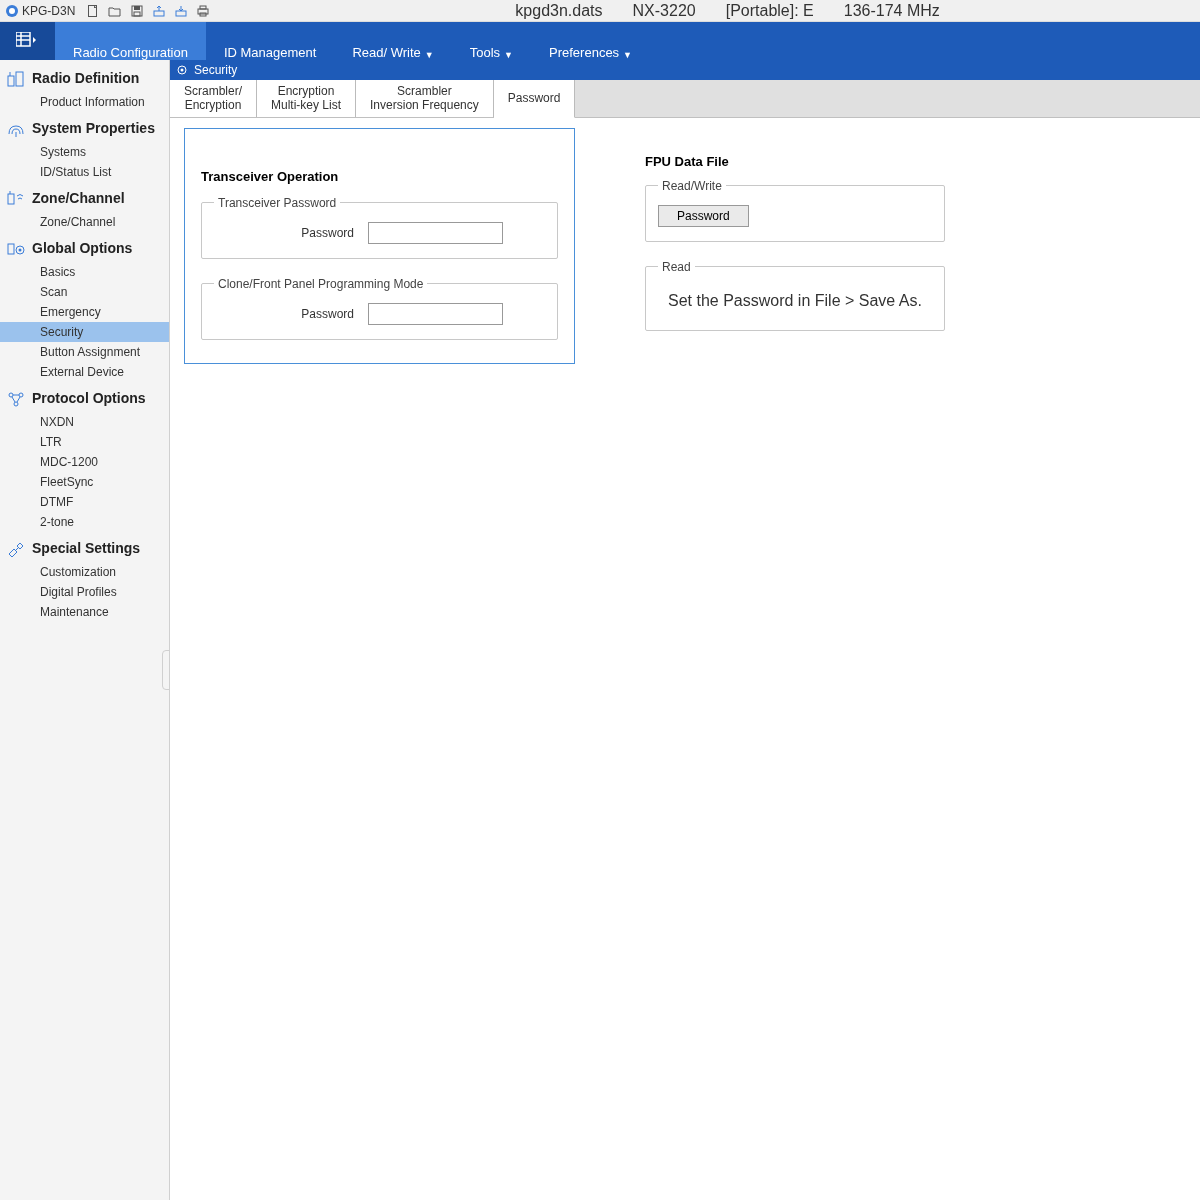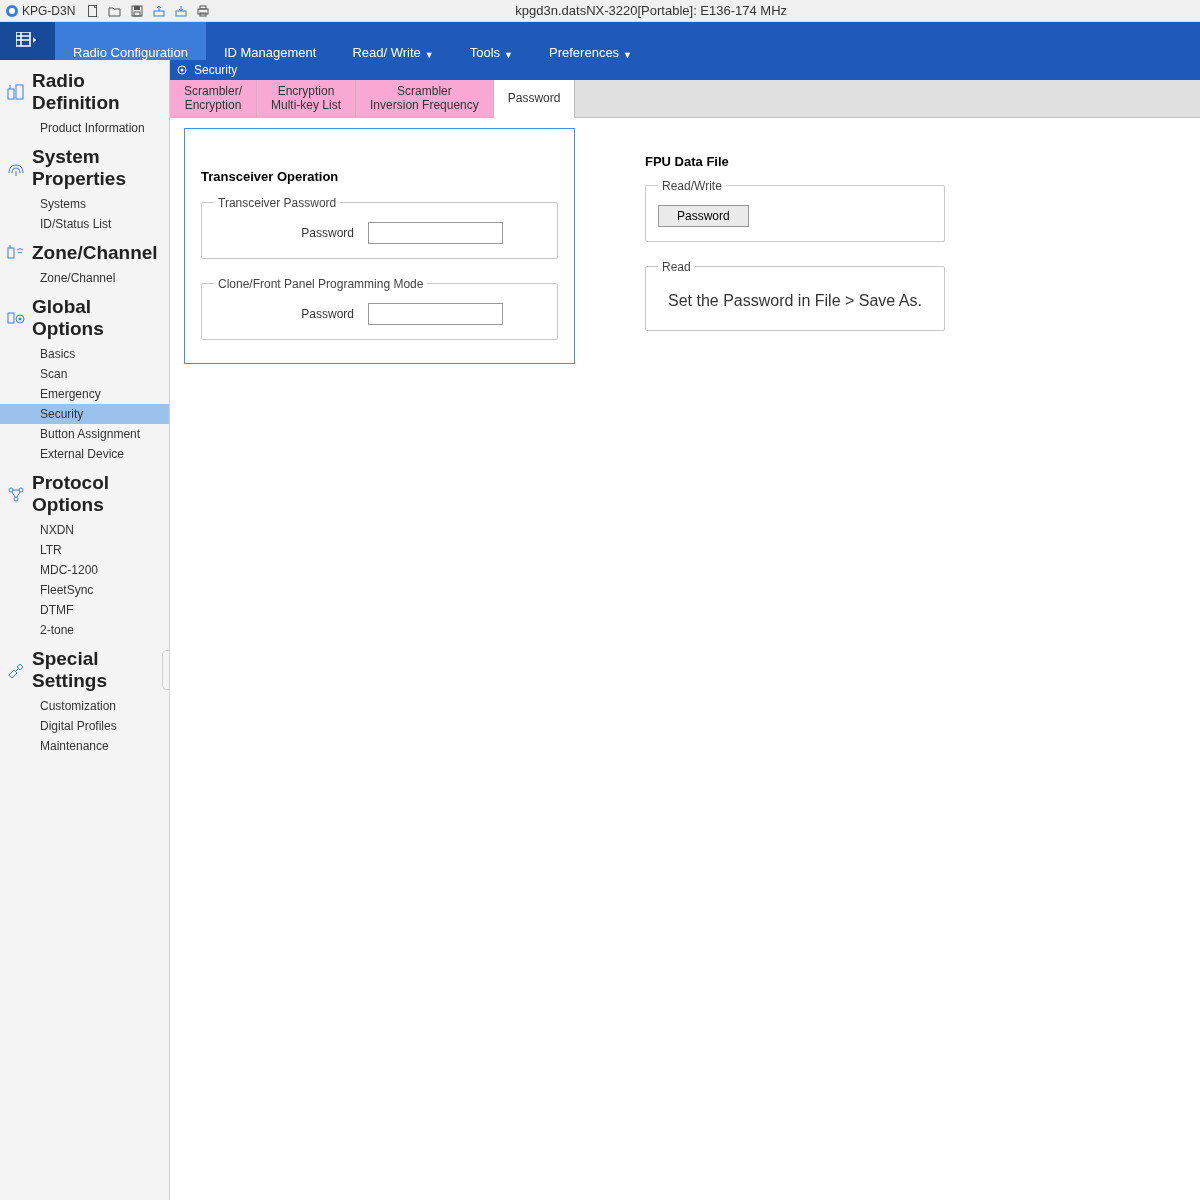--- a/index.html
+++ b/index.html
@@ -3,49 +3,49 @@
 <meta charset="utf-8">
 <style>
 * { box-sizing: border-box; margin: 0; padding: 0; }
 body { font-family: "Segoe UI", Tahoma, sans-serif; font-size: 12px; background: #fff; width: 1200px; height: 1200px; overflow: hidden; }
 
 
 .top-toolbar { height: 22px; background: #f0f0f0; display: flex; align-items: center; padding: 0 4px; gap: 2px; border-bottom: 1px solid #ddd; }
 .app-icon { width: 16px; height: 16px; display: inline-flex; align-items: center; justify-content: center; }
 .app-title { font-size: 12px; color: #333; margin-right: 6px; }
 .toolbar-icon { width: 16px; height: 16px; display: inline-flex; align-items: center; justify-content: center; cursor: pointer; margin: 0 2px; }
-.toolbar-info { display: flex; margin-left: 300px; font-size: 13px; color: #333; }
+.toolbar-info { display: flex; gap: 30px; margin-left: 300px; font-size: 16px; color: #333; }
 
 
 .menu-bar { height: 38px; background: #1e5bb8; display: flex; align-items: stretch; color: #fff; }
 .menu-hamburger { width: 55px; background: #174a99; display: flex; align-items: center; justify-content: center; cursor: pointer; position: relative; }
 .menu-item { padding: 0 18px; display: flex; align-items: flex-end; cursor: pointer; font-size: 13px; position: relative; }
 .menu-item.active { background: #3b7dd8; }
 .menu-item .caret { margin-left: 4px; font-size: 9px; }
 
 
 .main-wrap { display: flex; height: calc(1200px - 60px); }
 
 
 .sidebar { width: 170px; background: #f4f4f4; border-right: 1px solid #d0d0d0; padding: 6px 0; overflow-y: auto; position: relative; }
 .sidebar-scroll-handle { position: absolute; right: -1px; top: 590px; width: 8px; height: 40px; background: #f4f4f4; border: 1px solid #d0d0d0; border-radius: 4px 0 0 4px; }
 .side-section { margin-bottom: 4px; }
-.side-header { display: flex; align-items: center; padding: 4px 6px; font-weight: 600; font-size: 19px; color: #222; cursor: pointer; }
+.side-header { display: flex; padding: 4px 6px; font-weight: 600; font-size: 14px; color: #222; cursor: pointer; }
 .side-header svg { margin-right: 6px; flex-shrink: 0; }
 .side-item { padding: 3px 6px 3px 40px; font-size: 12px; color: #333; cursor: pointer; }
 .side-item.selected { background: #9bc2ed; }
 
 
 .content { flex: 1; background: #fff; display: flex; flex-direction: column; position: relative; }
 .content-header { height: 20px; background: #1e5bb8; color: #fff; display: flex; align-items: center; padding: 0 6px; font-size: 12px; gap: 6px; }
 .content-header .gear { width: 12px; height: 12px; }
 
 
 .tabs { display: flex; background: #e0e0e0; border-bottom: 1px solid #c0c0c0; }
-.tab { padding: 4px 14px; font-size: 12px; color: #333; background: #f9a8d4; border-right: 1px solid #bbb; cursor: pointer; text-align: center; line-height: 1.2; }
+.tab { padding: 4px 14px; font-size: 12px; color: #333; background: #ffffff; border-right: 1px solid #bbb; cursor: pointer; text-align: center; line-height: 1.2; }
 .tab.active { background: #fff; border-bottom: 1px solid #fff; margin-bottom: -1px; display:flex; align-items:center;}
 
 
 .panel-body { padding: 10px 14px; display: flex; gap: 70px; align-items: flex-start; position: relative; flex: 1; }
 .group-box { border: 1px solid #4a90d9; padding: 14px 16px 18px 16px; position: relative; }
 .section-title { font-weight: 600; font-size: 13px; margin-bottom: 12px; margin-top: 26px; }
 fieldset { border: 1px solid #c8c8c8; padding: 12px 12px 14px 12px; margin-bottom: 18px; border-radius: 2px; }
 fieldset legend { font-size: 12px; padding: 0 4px; color: #444; }
 .field-row { display: flex; align-items: center; gap: 14px; }
 .field-row label { width: 140px; text-align: right; font-size: 12px; color: #333; }

